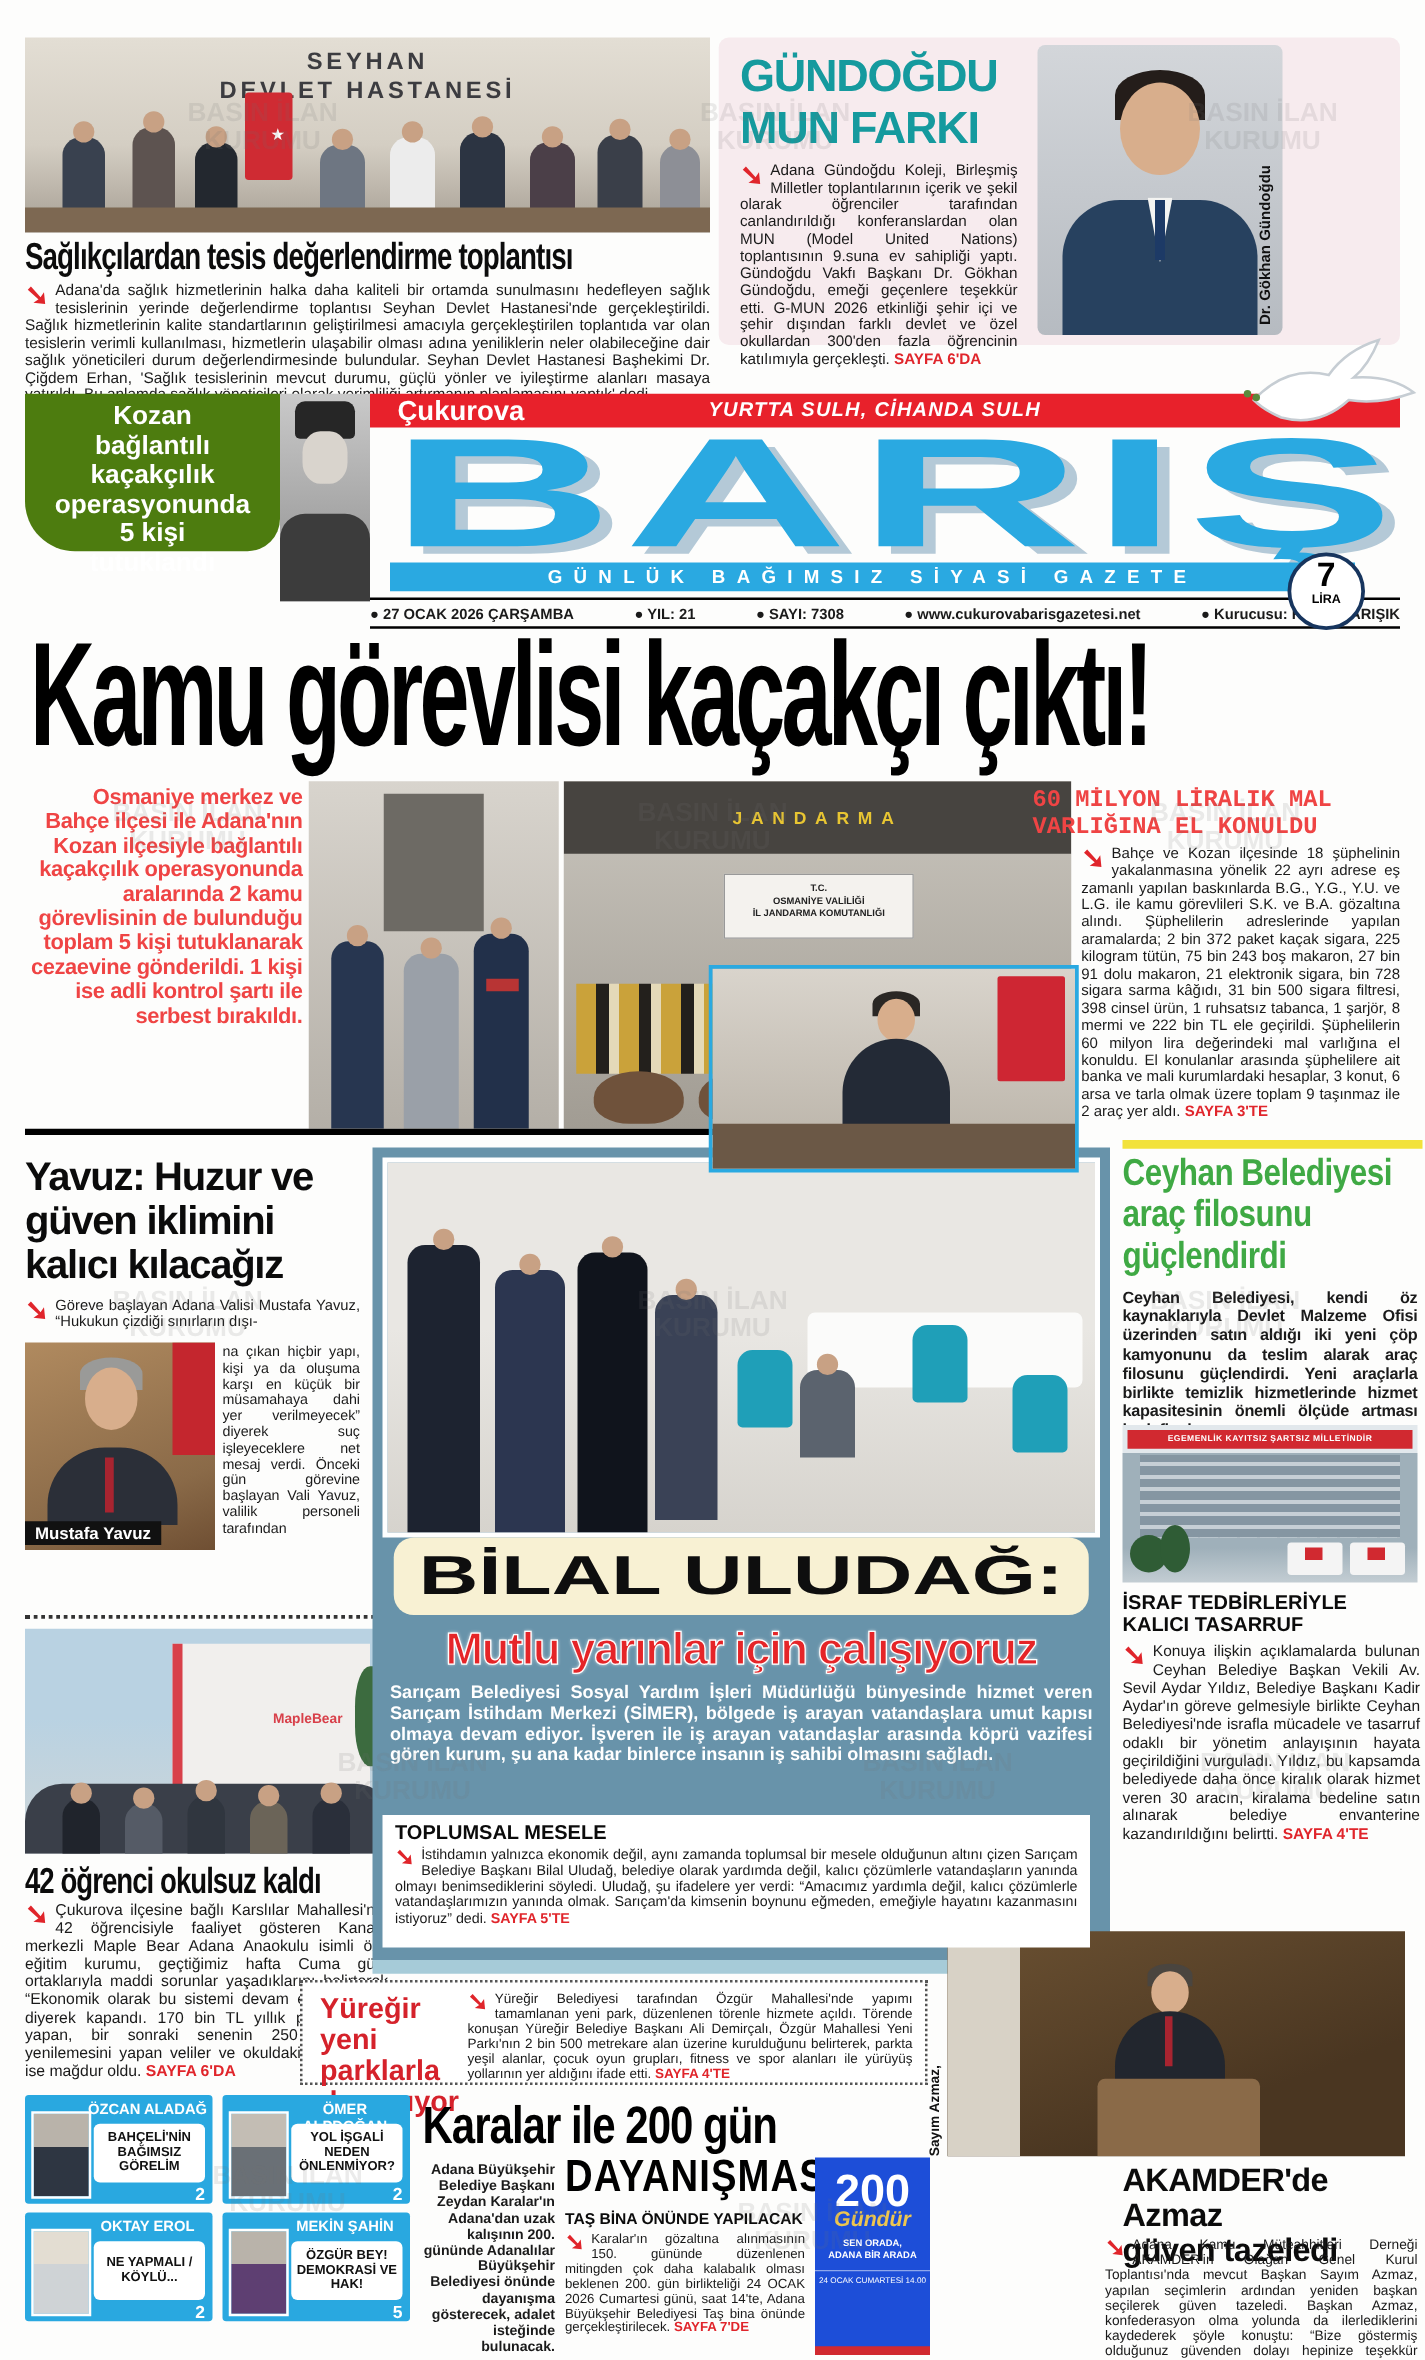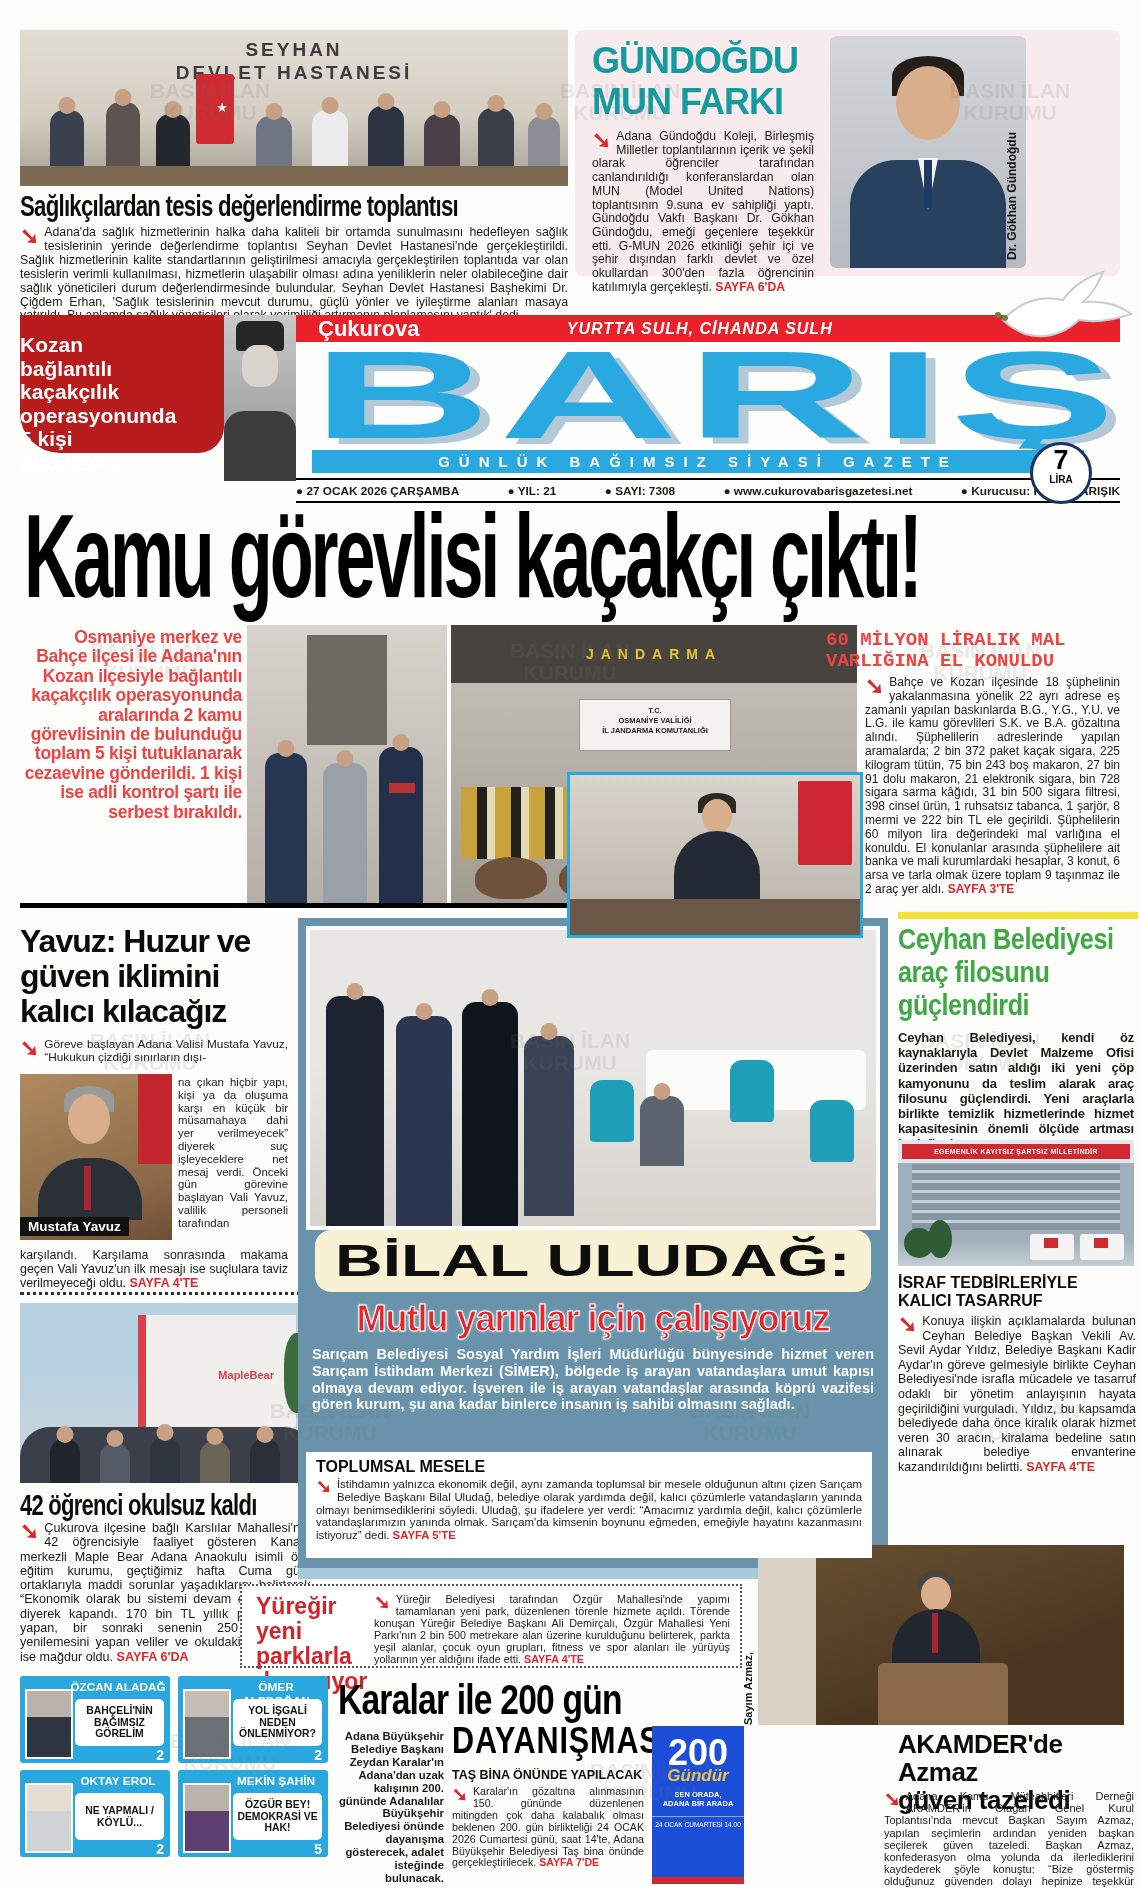--- a/index.html
+++ b/index.html
@@ -33,22 +33,22 @@
       color:#159a9e;letter-spacing:-1px;}
   #tr-body{left:592px;top:130px;width:222px;font-size:12.2px;line-height:13.7px;}
   #tr-photo{left:830px;top:36px;width:196px;height:232px;border-radius:6px;
       background:linear-gradient(180deg,#d3d6da,#b6bbc1);}
   .face{position:absolute;border-radius:50%;background:#d8ae8c;}
   .hair{position:absolute;background:#241d1a;border-radius:50% 50% 0 0;}
   .suit{position:absolute;border-radius:46px 46px 0 0;}
   #tr-caption{left:1005px;top:60px;height:200px;font-size:12px;font-weight:700;color:#111;
       writing-mode:vertical-rl;transform:rotate(180deg);}
   
-  #mh-sidebox{left:20px;top:315px;width:204px;height:120px;background:#b91c1c;border-radius:0 0 26px 40px;
-      color:#fff;font-weight:700;font-size:21px;line-height:23.5px;text-align:left;padding-top:18px;}
+  #mh-sidebox{left:20px;top:315px;width:204px;height:120px;background:#4d7c0f;border-radius:0 0 26px 40px;
+      color:#fff;font-weight:700;font-size:21px;line-height:23.5px;text-align:center;padding-top:6px;}
   #mh-ataturk{left:224px;top:315px;width:72px;height:166px;background:linear-gradient(180deg,#c9c9c9,#8e8e8e);}
   #mh-ataturk .kalpak{position:absolute;left:12px;top:6px;width:48px;height:30px;background:#262626;border-radius:8px 8px 4px 4px;}
   #mh-ataturk .aface{position:absolute;left:18px;top:30px;width:36px;height:42px;background:#d9d4cd;border-radius:40%;}
   #mh-ataturk .coat{position:absolute;left:0;bottom:0;width:72px;height:70px;background:#3c3c3c;border-radius:20px 20px 0 0;}
   #mh-redband{left:296px;top:315px;width:824px;height:27px;background:#e8212b;display:flex;align-items:center;}
   #mh-region{color:#fff;font-weight:700;font-size:22px;padding-left:22px;letter-spacing:0;}
   #mh-motto{color:#fff;font-weight:700;font-style:italic;font-size:16px;letter-spacing:1px;flex:1;text-align:center;padding-right:140px;}
   #mh-logo{left:312px;top:336px;font-size:124px;line-height:118px;font-weight:700;color:#2aa9e1;
       letter-spacing:4px;white-space:nowrap;transform:scaleX(2.0);transform-origin:left top;
       text-shadow:5px 6px 0 rgba(12,84,130,.30);}
@@ -302,21 +302,20 @@
   <p id="yv-intro" class="abs j"><span class="arrow">➘</span><span>Göreve başlayan Adana Valisi Mustafa Yavuz, “Hukukun çizdiği sınırların dışı-</span></p>
   <div id="ph-yavuz" class="photo">
     <div class="flagstrip"></div>
     <div class="hair" style="left:44px;top:12px;width:50px;height:26px;background:#9a9a98;"></div>
     <div class="face" style="left:48px;top:20px;width:42px;height:50px;"></div>
     <div class="suit" style="left:18px;bottom:20px;width:104px;height:62px;background:#2b2f38;"></div>
     <div style="position:absolute;left:64px;bottom:30px;width:7px;height:44px;background:#a82430;"></div>
     <div class="cap">Mustafa Yavuz</div>
   </div>
   <p id="yv-wrap" class="abs j">na çıkan hiçbir yapı, kişi ya da oluşuma karşı en küçük bir müsamahaya dahi yer verilmeyecek” diyerek suç işleyeceklere net mesaj verdi. Önceki gün görevine başlayan Vali Yavuz, valilik personeli tarafından</p>
-  <p id="yv-tail" class="abs j"><span>karşılandı. Karşılama sonrasında makama geçen Vali Yavuz'un ilk mesajı ise suçlulara taviz verilmeyeceği oldu.</span> <span class="red">SAYFA 4'TE</span></p>
   <div id="yv-dots" class="abs"></div>
 
   <div id="ph-maple" class="photo">
     <div class="bld"></div>
     <div class="logo">MapleBear</div>
     <div style="position:absolute;right:0;top:30px;width:30px;height:80px;background:#3c6b3f;border-radius:40%;"></div>
     <div class="crowdbar"></div>
     <span class="pp" style="left:30px;bottom:0;width:30px;height:44px;background:#20242c;"></span>
     <span class="pp" style="left:80px;bottom:0;width:30px;height:40px;background:#555b66;"></span>
     <span class="pp" style="left:130px;bottom:0;width:30px;height:46px;background:#30363f;"></span>

